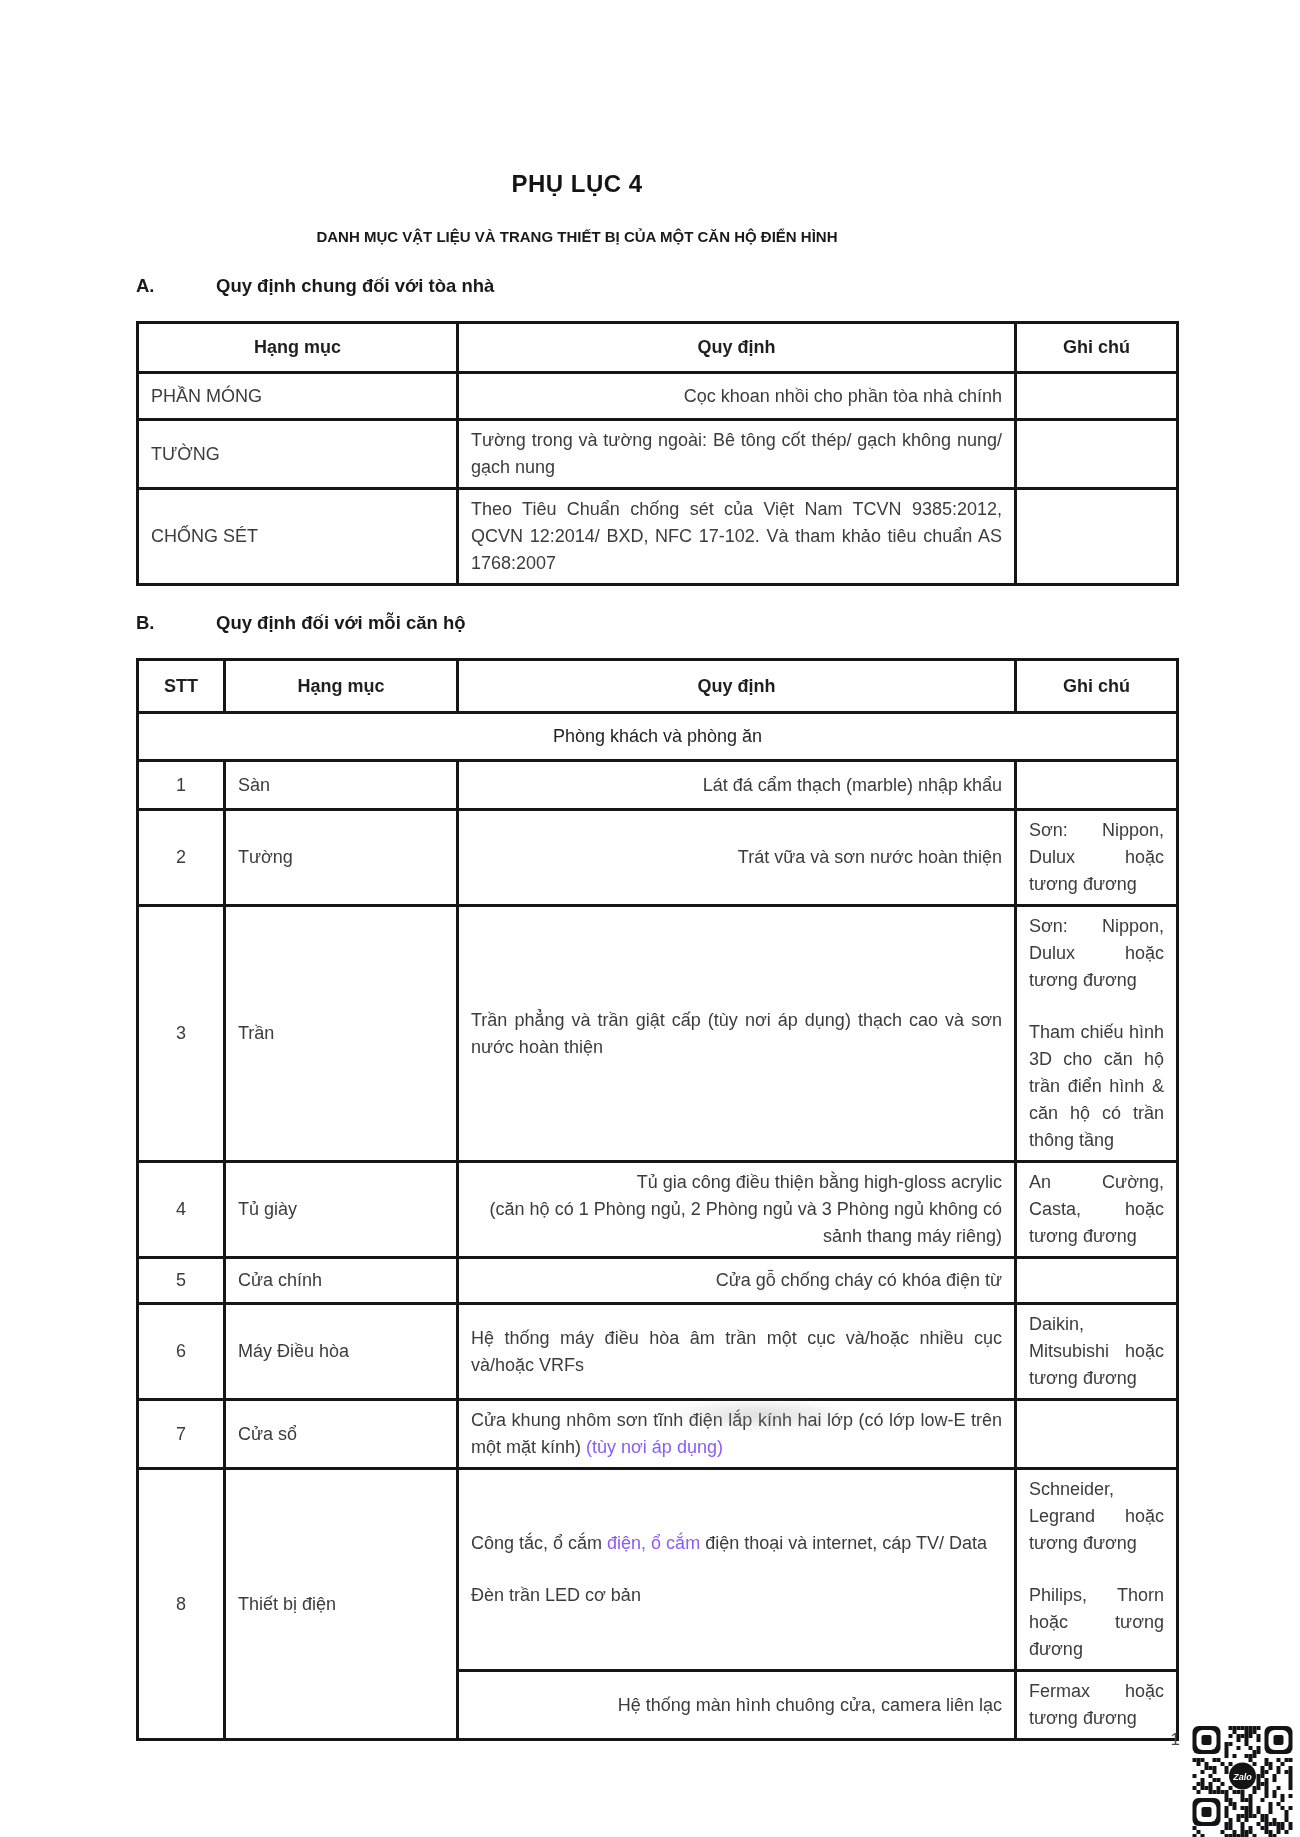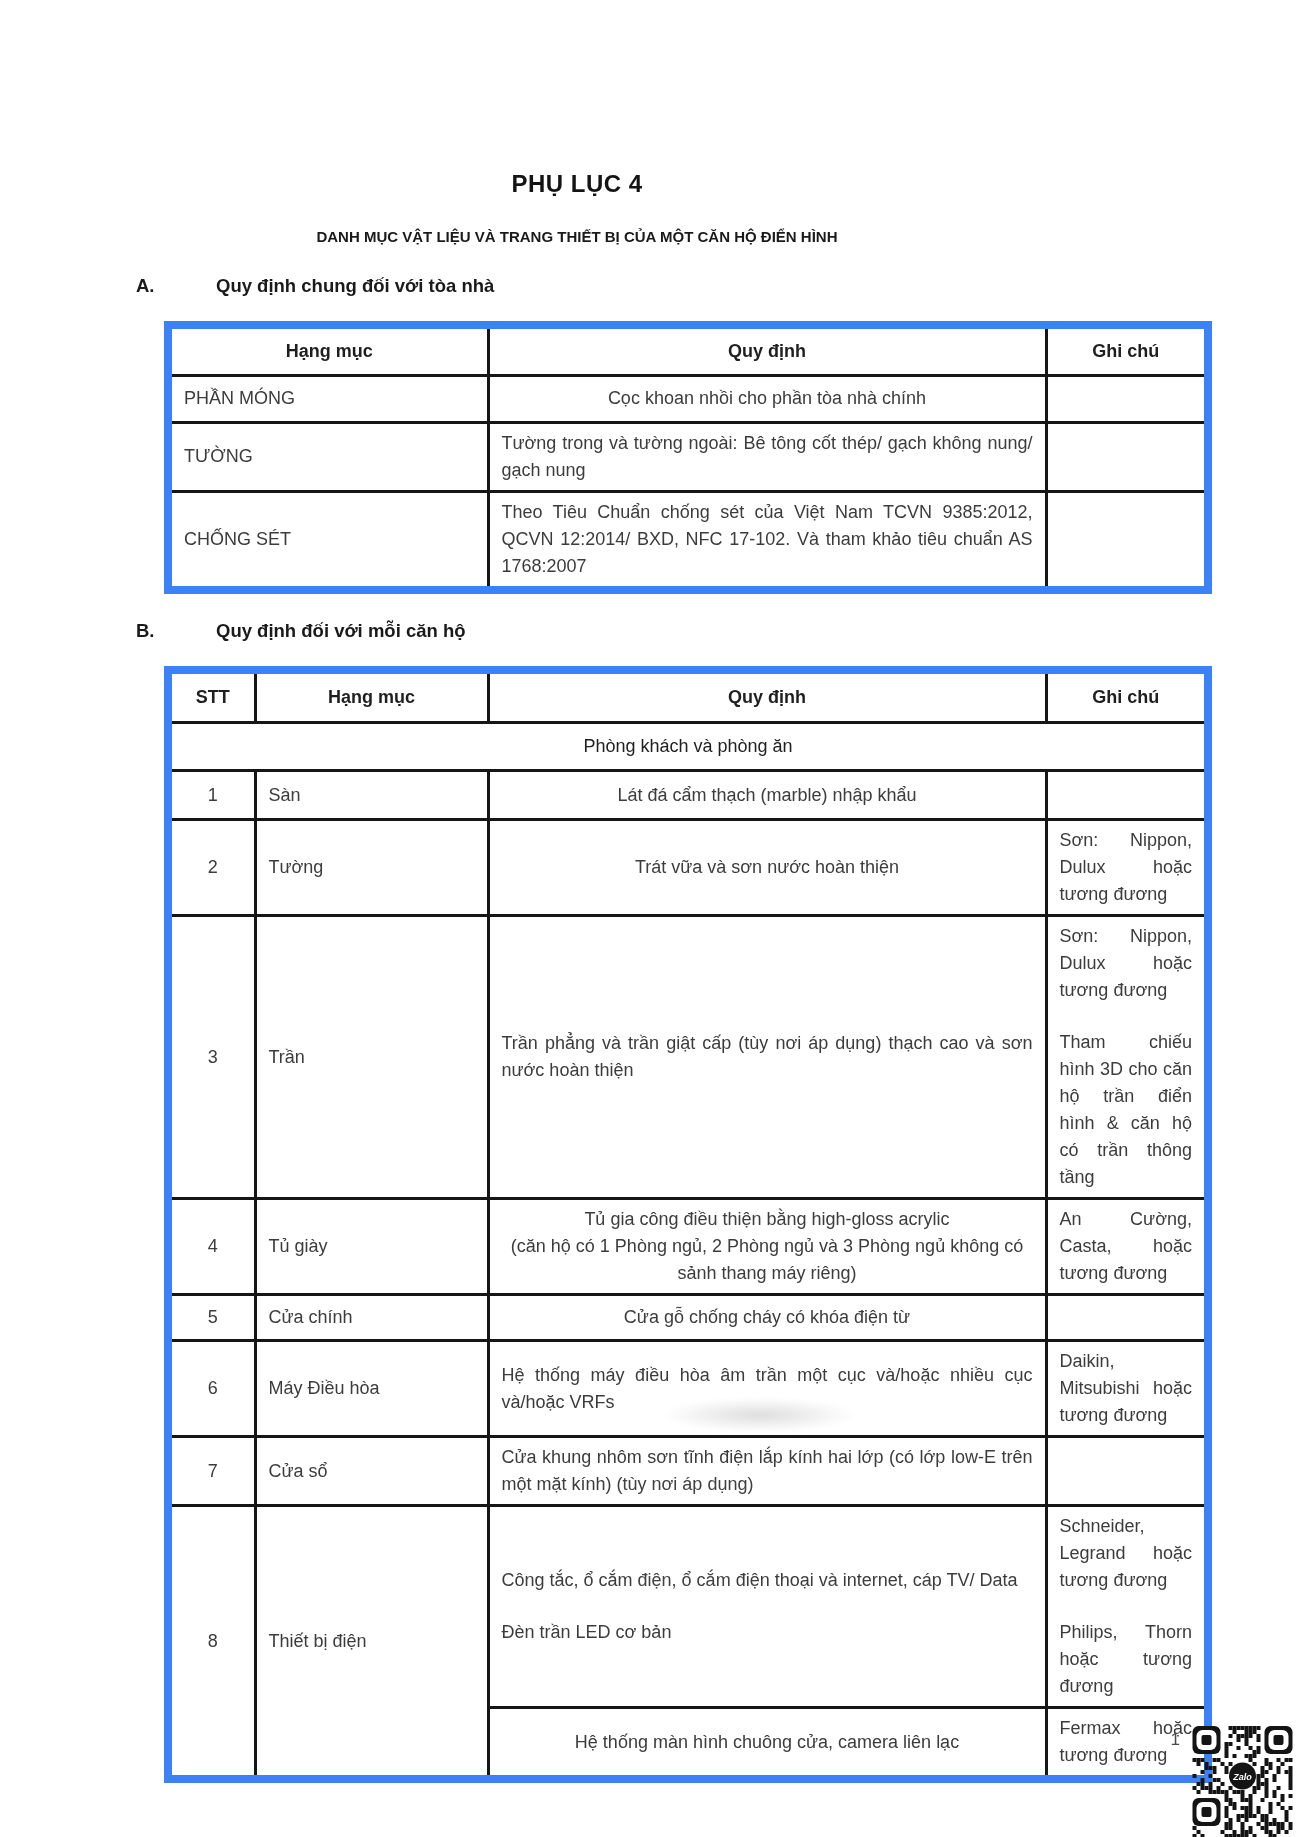--- a/index.html
+++ b/index.html
@@ -14,40 +14,40 @@
   .title-wrap { width:882px; text-align:center; }
   .doc-title { margin:0 0 30px 0; font-size:24px; font-weight:bold; color:#141414; letter-spacing:.5px; }
   .doc-subtitle { margin:0 0 30px 0; font-size:15px; font-weight:bold; color:#1a1a1a; }
 
   .section-heading { display:flex; margin:0 0 24px 0; font-size:18.5px; font-weight:bold; color:#1a1a1a; }
   .section-heading .sec-label { width:80px; flex:0 0 80px; }
 
   table.spec { border-collapse:collapse; width:1040px; table-layout:fixed; margin:0 0 26px 0; }
   table.spec td, table.spec th { border:3px solid #161616; padding:6px 12px; vertical-align:middle;
     font-size:18px; line-height:27px; font-weight:normal; color:#3c3c3c; overflow:hidden; }
-  table.spec { border:8px solid #3b82f6;margin-left:28px; }
+  table.spec { border:2px solid #3b82f6; }
   table.spec th { text-align:center; font-weight:bold; color:#1f1f1f; }
 
   
   col.a-hm { width:320px; } col.a-qd { width:558px; } col.a-gc { width:162px; }
   
   col.b-stt { width:87px; } col.b-hm { width:233px; } col.b-qd { width:558px; } col.b-gc { width:162px; }
 
   td.c-hm { padding-left:14px; }
   td.c-qd { text-align:justify; }
-  td.c-qd.no-just { text-align:center; }
+  td.c-qd.no-just { text-align:right; }
   td.c-gc { text-align:justify; font-size:17px; line-height:25px; padding:6px 10px; }
   td.c-stt { text-align:center; }
   td.vtop { vertical-align:top; }
   tr.group-row td { text-align:center; font-weight:normal; color:#1f1f1f; }
 
   td p { margin:0; }
   td p.gap { margin-top:25px; }
 
-  .light { color:#404040; }
+  .light { color:#8b5cf6; }
 
   .smudge { position:absolute; left:662px; top:1398px; width:195px; height:34px; pointer-events:none;
     background:radial-gradient(ellipse at center, rgba(150,150,150,.32) 0%, rgba(150,150,150,0) 70%);
     filter:blur(2px); }
 
   .page-number { position:absolute; left:1158px; top:1730px; width:22px; text-align:right;
     font-size:17px; color:#4a4a4a; }
   .qr-box { position:absolute; left:1192px; top:1726px; width:101px; height:111px; }
 </style>
 </head>

